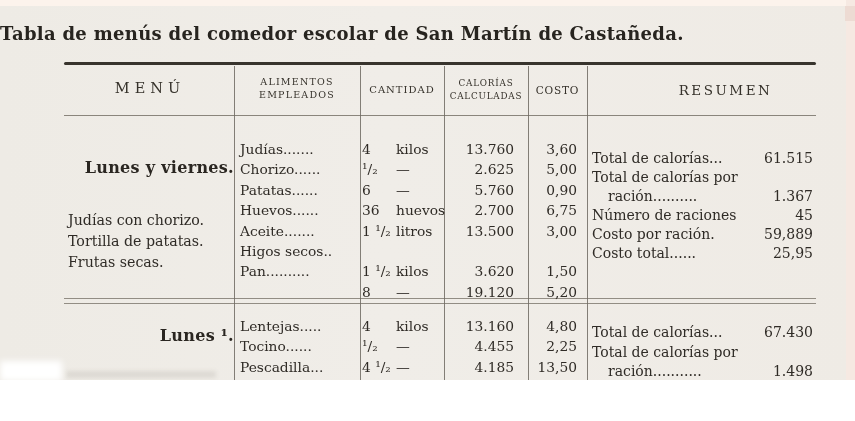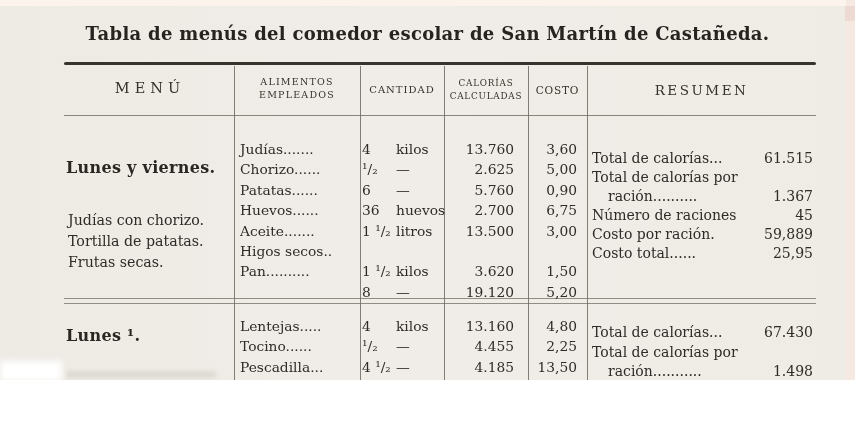--- a/index.html
+++ b/index.html
@@ -13,45 +13,45 @@
     position:absolute;left:0;top:0;width:855px;height:380px;overflow:hidden;
     background:linear-gradient(90deg,#eeebe5 0%,#f0ede8 45%,#efebe5 100%);
   }
   .strip-top{position:absolute;left:0;top:0;width:855px;height:6px;background:#fcf3ec;}
   .strip-right{position:absolute;left:846px;top:0;width:9px;height:380px;background:#f6e9e2;}
   .corner-right{position:absolute;left:845px;top:6px;width:10px;height:15px;background:#eddbd3;}
   .fade-bl{position:absolute;left:0;top:361px;width:62px;height:20px;background:#fff;filter:blur(3px);}
   .ghost{position:absolute;left:66px;top:371px;width:150px;height:7px;background:#b7b3ac;opacity:.32;filter:blur(2px);}
 
   .title{
-    position:absolute;left:0;top:23px;width:855px;text-align:center;
+    position:absolute;left:0;top:23px;width:855px;
     font-size:18px;font-weight:bold;letter-spacing:.3px;color:#27241f;
   }
 
   
   .rule{position:absolute;background:#8a857c;height:1px;}
   .rule-thick{position:absolute;left:64px;top:62px;width:752px;height:3px;background:#38342d;border-radius:2px;}
   .rule-header{left:64px;top:115px;width:752px;}
   .rule-dbl1{left:64px;top:298px;width:752px;background:#928d84;}
   .rule-dbl2{left:64px;top:303px;width:752px;background:#928d84;}
   .vline{position:absolute;top:66px;height:314px;width:1px;background:#6f6a62;opacity:.85;}
   .v1{left:234px}.v2{left:360px}.v3{left:444px}.v4{left:528px}.v5{left:587px}
 
   
   .hc{position:absolute;text-align:center;color:#36322b;}
   .h-menu{left:66px;top:80px;width:168px;font-size:14.5px;letter-spacing:5px;}
   .h-alim{left:234px;top:75px;width:126px;font-size:9.5px;letter-spacing:1.2px;line-height:13px;}
   .h-cant{left:360px;top:84px;width:84px;font-size:10px;letter-spacing:1px;}
   .h-cal{left:444px;top:77px;width:84px;font-size:8.8px;letter-spacing:.8px;line-height:12.5px;}
   .h-costo{left:528px;top:84px;width:59px;font-size:10.5px;letter-spacing:.8px;}
-  .h-res{left:587px;top:82px;width:229px;font-size:13.5px;letter-spacing:2.5px;}
+  .h-res{left:587px;top:82px;width:229px;font-size:13.5px;letter-spacing:2.5px;padding-left:24px;}
 
   
   .cell{position:absolute;font-size:13.8px;}
-  .day{font-weight:bold;text-align:left;font-size:16px;letter-spacing:.3px;color:#2a2621;}
+  .day{font-weight:bold;text-align:right;font-size:16px;letter-spacing:.3px;color:#2a2621;}
   .day1{left:66px;top:158px;width:168px;}
   .day2{left:66px;top:326px;width:168px;}
   .menu-items{left:68px;top:210px;width:170px;font-size:14.2px;line-height:21px;}
   .foods1{left:240px;top:139px;width:122px;}
   .foods2{left:240px;top:316px;width:122px;}
   .qty1{left:362px;top:139px;width:82px;}
   .qty2{left:362px;top:316px;width:82px;}
   .cal1{left:446px;top:139px;width:68px;text-align:right;}
   .cal2{left:446px;top:316px;width:68px;text-align:right;}
   .cost1{left:530px;top:139px;width:47px;text-align:right;}

